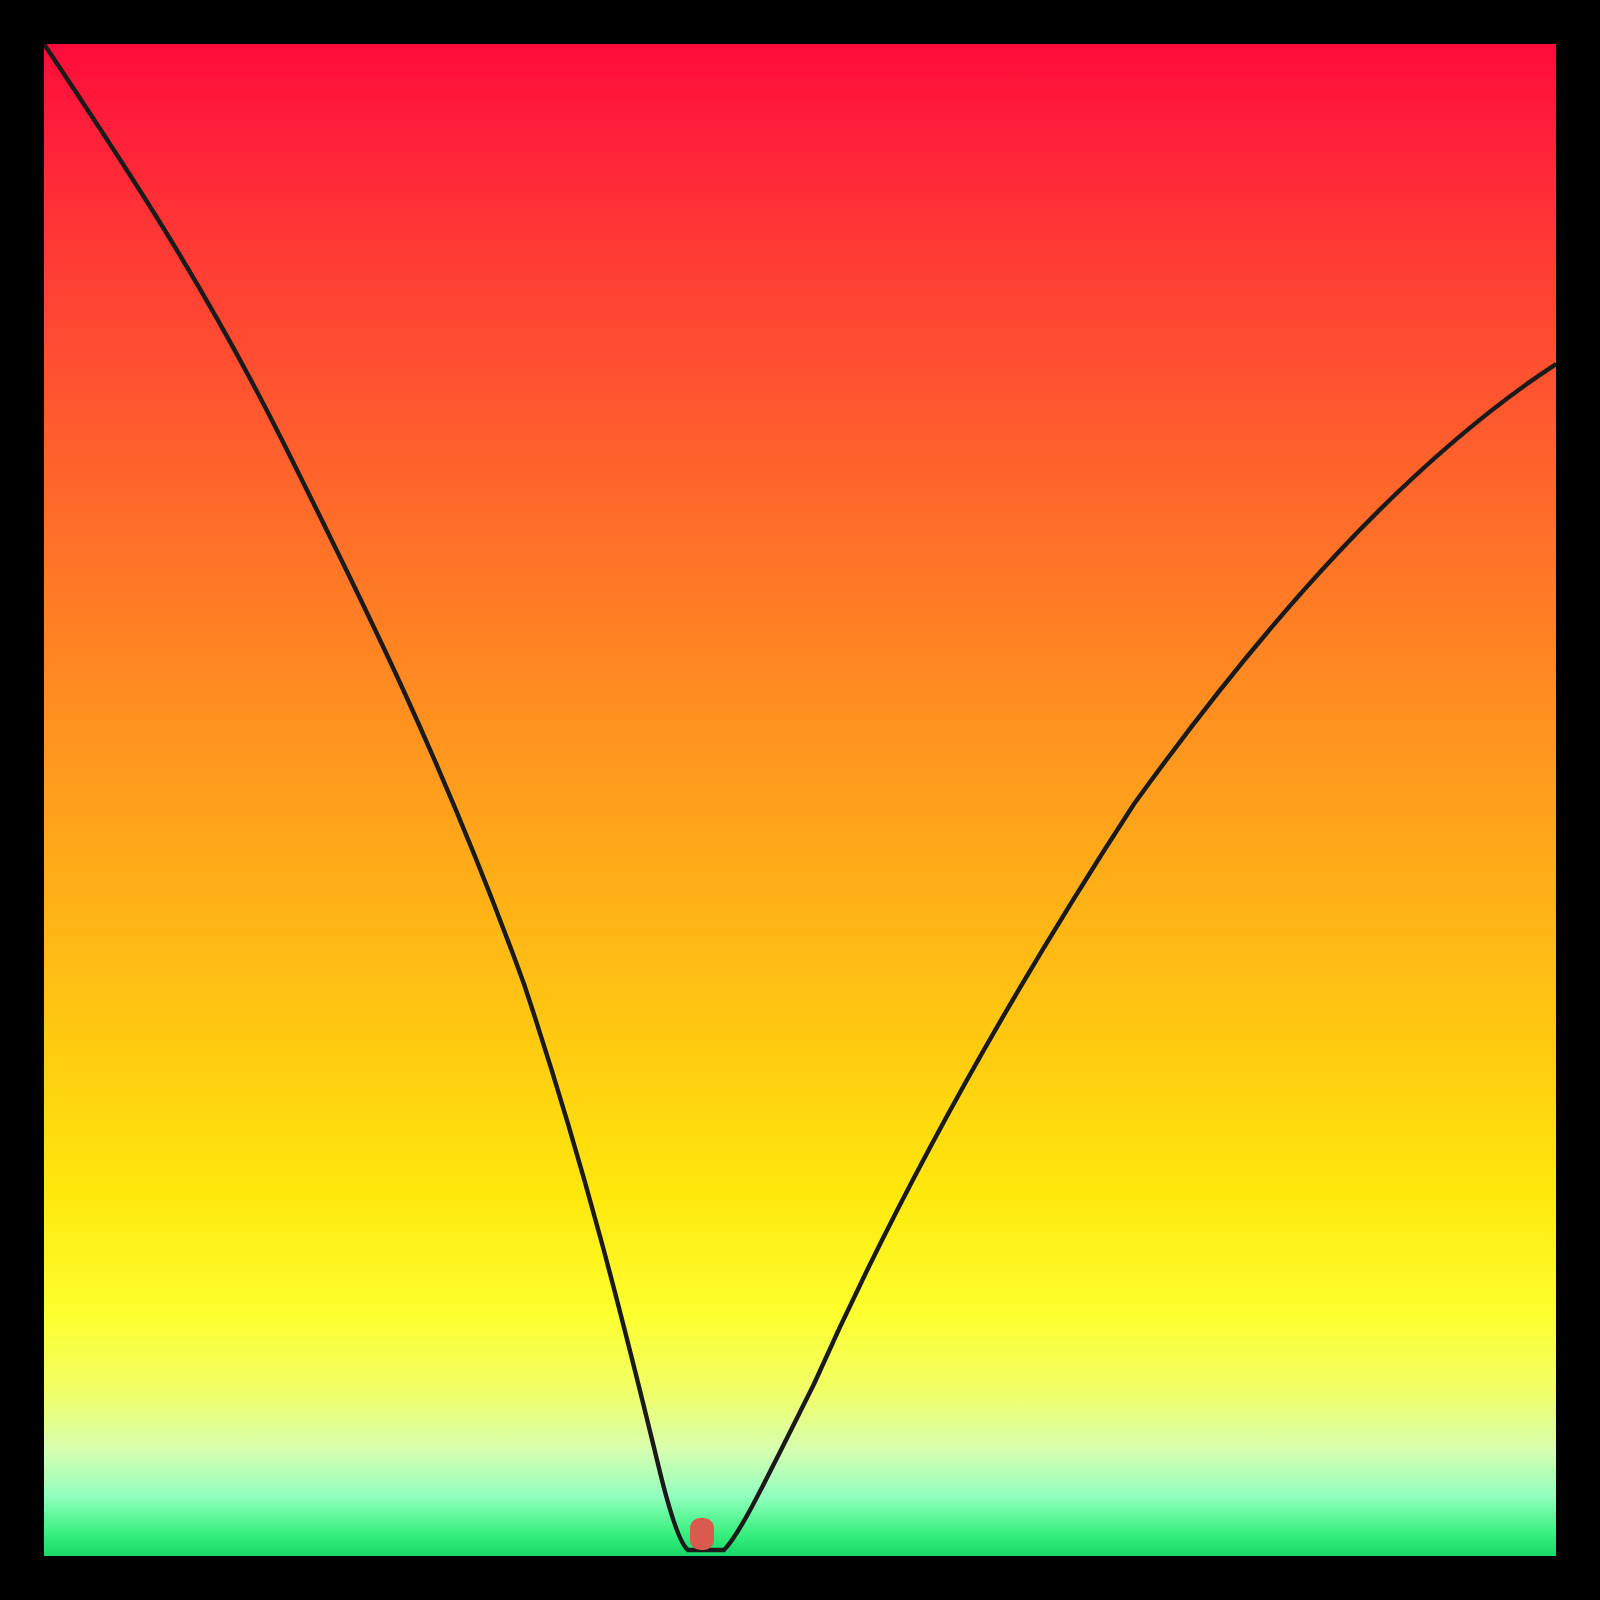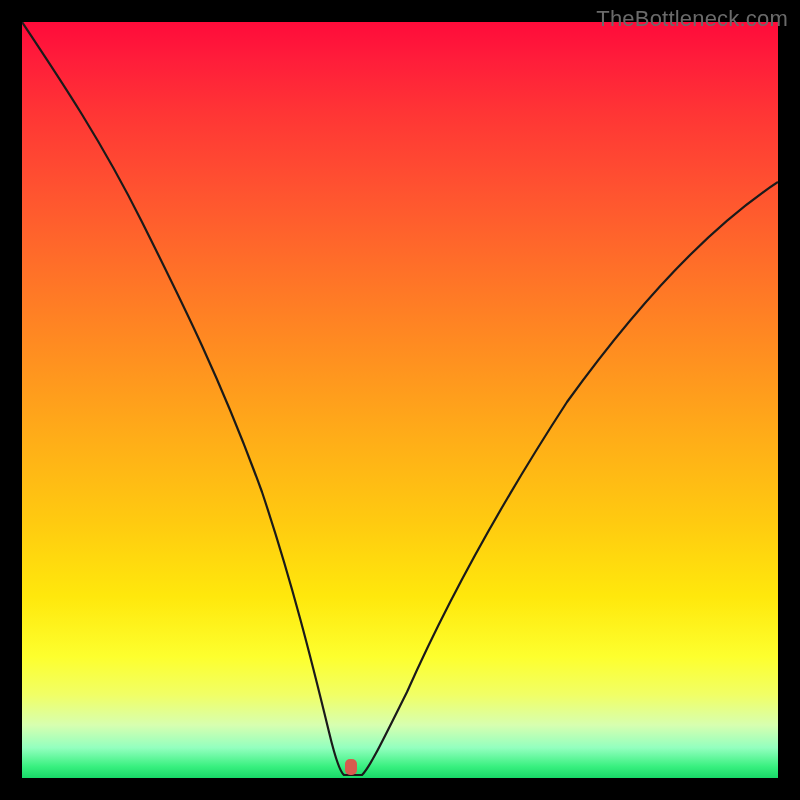--- a/index.html
+++ b/index.html
@@ -82,16 +82,15 @@
          C 40 60, 80 120, 120 200
          C 160 280, 200 360, 240 470
          C 270 560, 290 640, 307 710
          C 313 735, 318 750, 322 753
          L 340 753
          C 348 745, 360 720, 385 670
          C 425 580, 480 480, 545 380
          C 610 290, 680 210, 756 160"></path>
   </svg>
 
-  <div class="watermark">TheBottleneck.com</div>
 
   <div class="marker" style="left: calc(22px + 756px * 0.435); top: calc(22px + 756px * 0.985);"></div>
 </div>
 
 </body></html>

